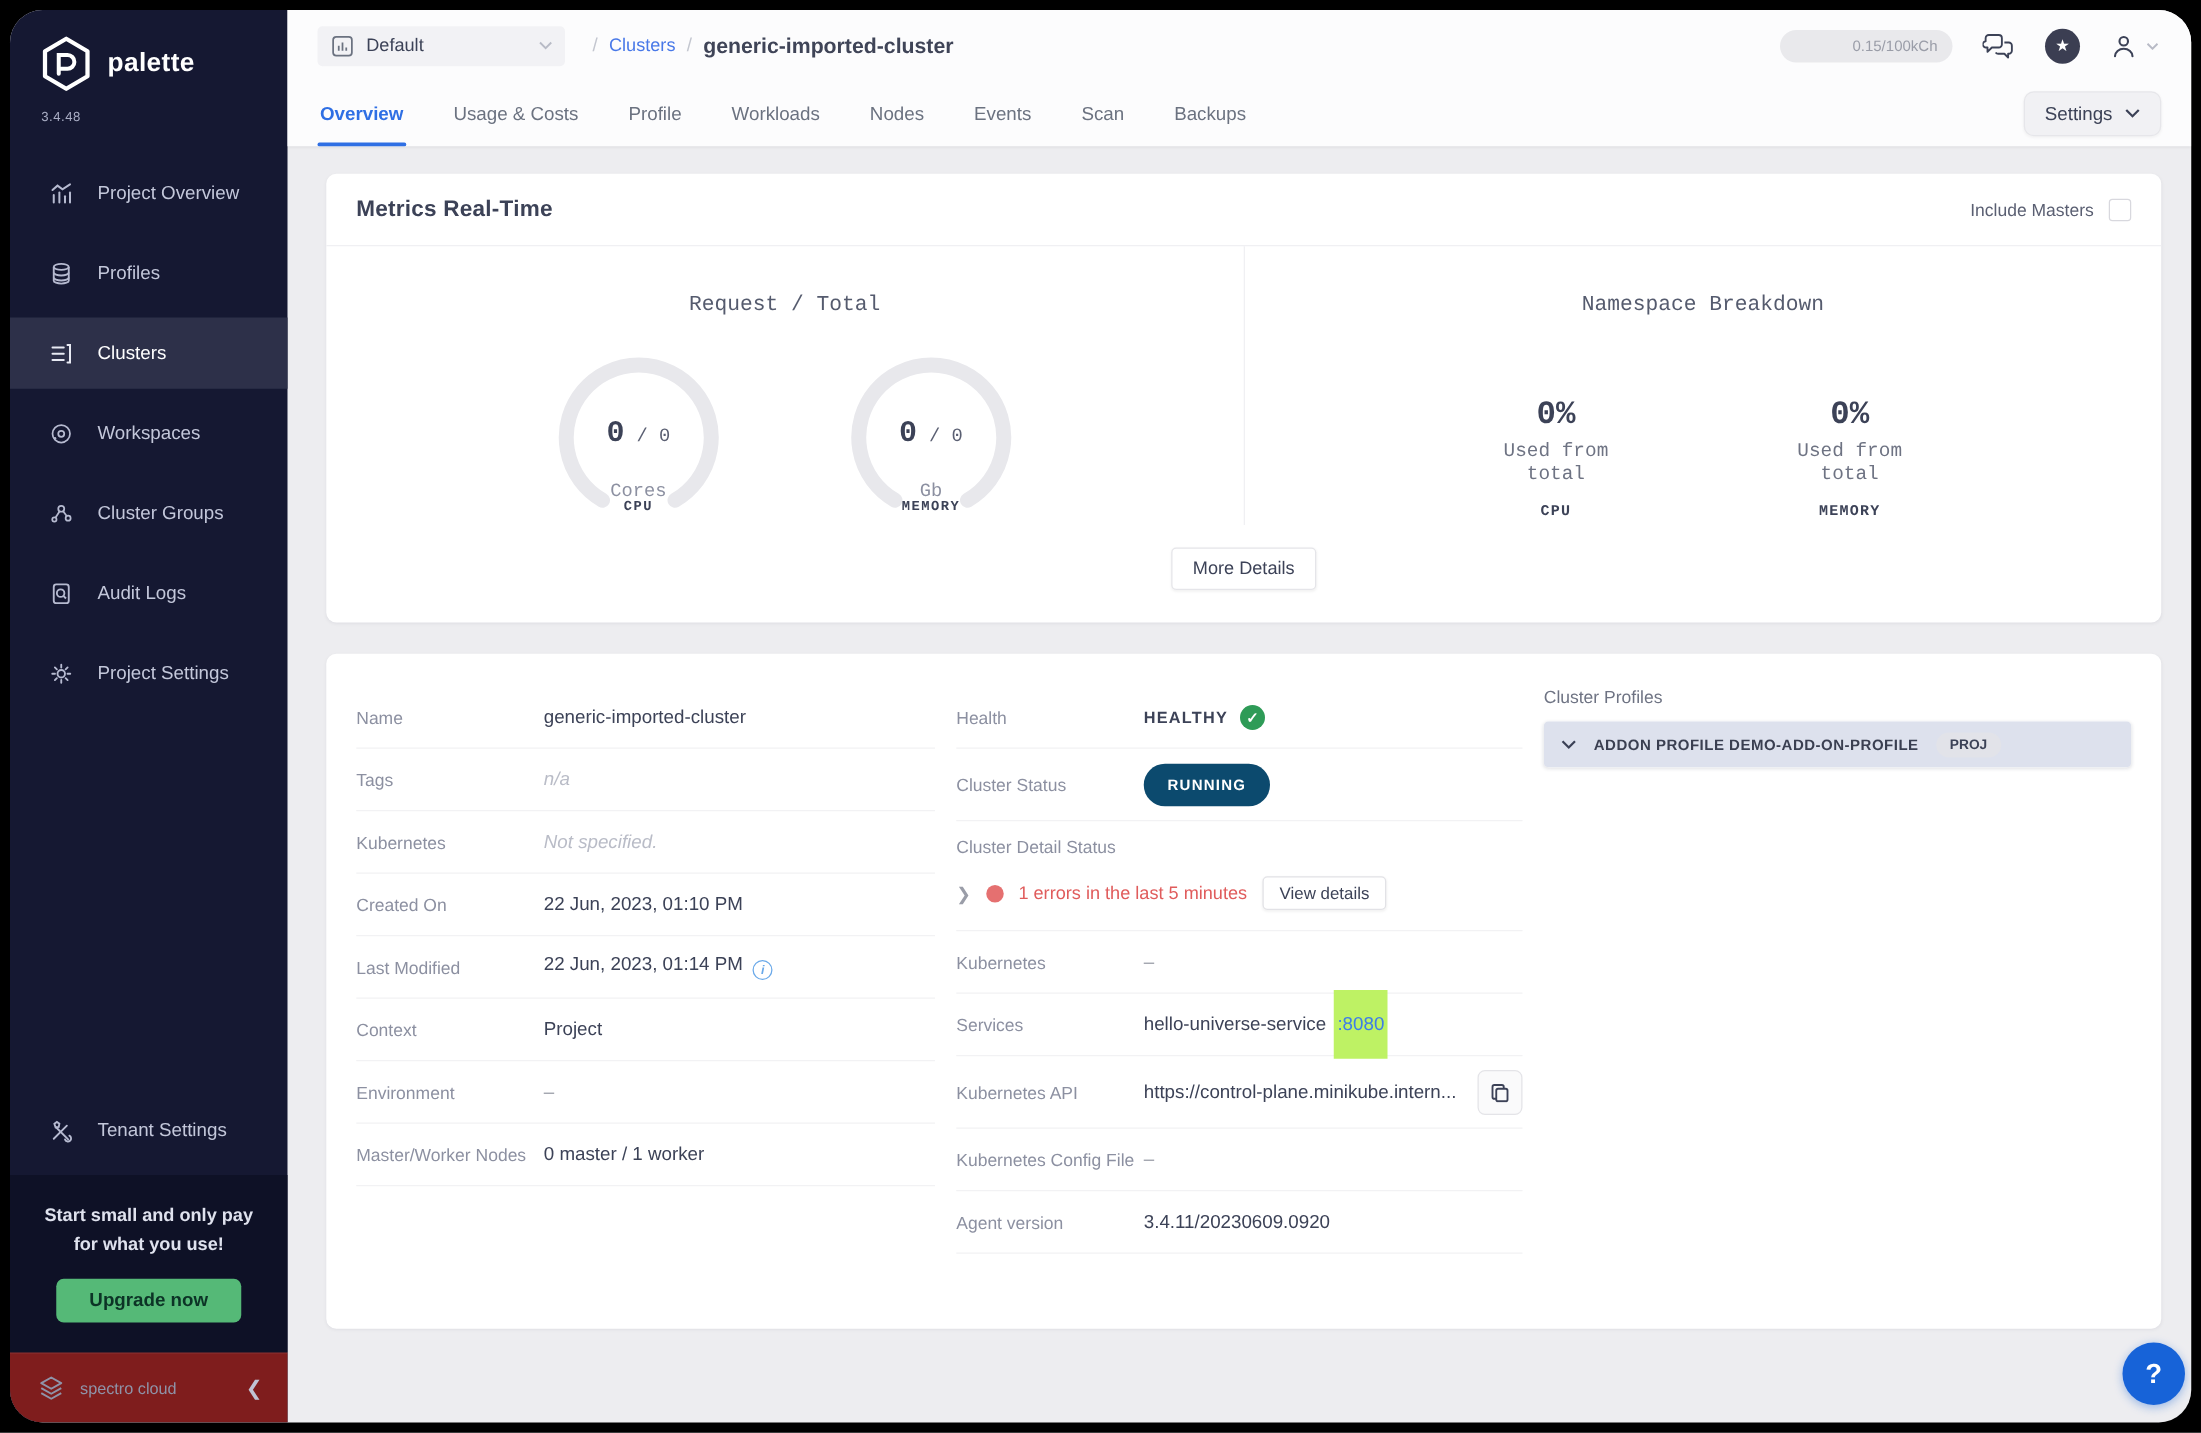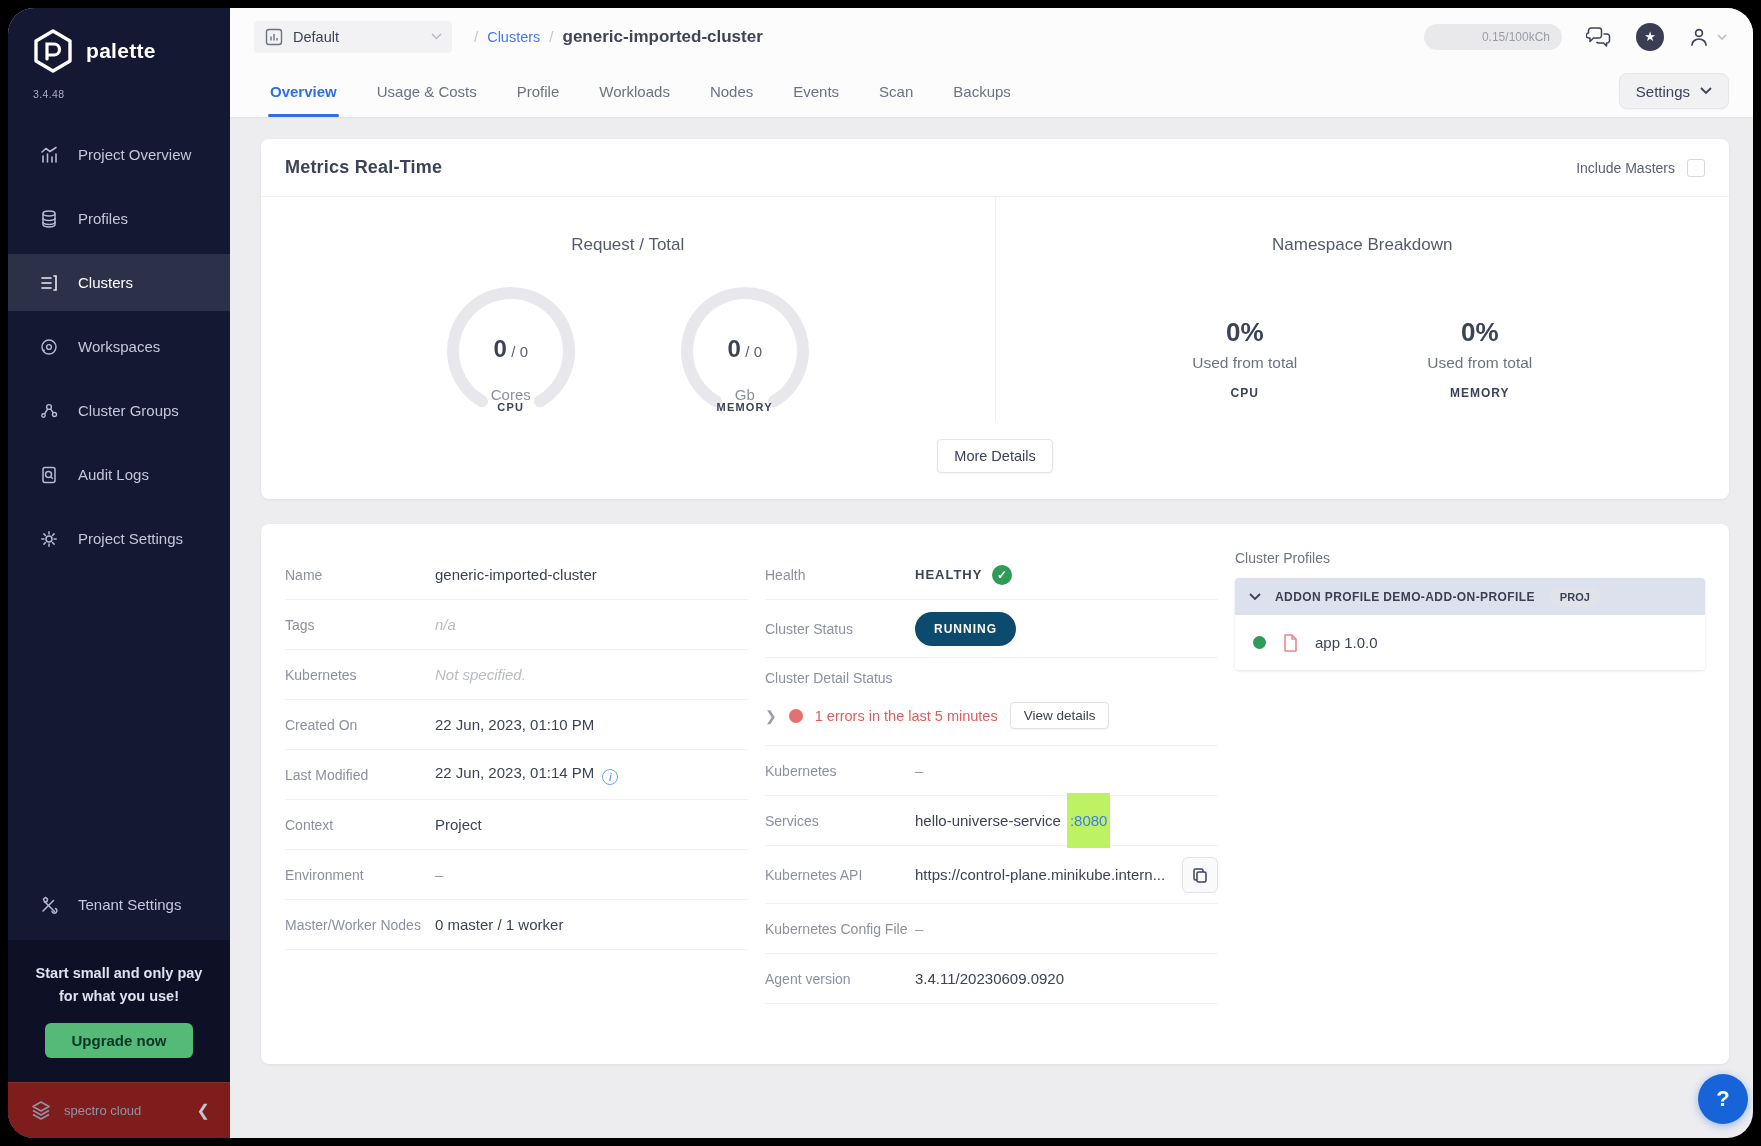--- a/index.html
+++ b/index.html
@@ -40,40 +40,40 @@
   .crumb-link { color:#4878e8; font-size:14.5px; cursor:pointer; }
   .crumb-current { color:#3f4457; font-size:17px; font-weight:bold; }
   .topbar-right { margin-left:auto; display:flex; align-items:center; gap:24px; }
   .usage-pill { background:#e9e9ec; border-radius:14px; height:26px; display:flex; align-items:center;
                 padding:0 12px 0 58px; font-size:12px; color:#9a9da8; }
   .icon-btn { background:none; border:none; cursor:pointer; display:flex; align-items:center; color:#3c4257; }
   .star-circle { width:28px; height:28px; border-radius:50%; background:#3b3e52; color:#fff; font-size:13px;
                  display:flex; align-items:center; justify-content:center; }
   .user-menu { display:flex; align-items:center; gap:7px; cursor:pointer; color:#3c4257; }
 
-  .tabrow { height:52px; display:flex; align-items:stretch; padding:0 24px; position:relative;margin-left:14px; }
+  .tabrow { height:52px; display:flex; align-items:stretch; padding:0 24px; position:relative; }
   .tab { display:flex; align-items:center; padding:0 2px; margin-right:36px; font-size:15px; color:#6b7280;
          cursor:pointer; position:relative; }
   .tab.active { color:#2f6fe4; font-weight:bold; }
   .tab.active::after { content:""; position:absolute; left:0; right:0; bottom:0; height:3px; background:#2f6fe4; border-radius:2px; }
   .settings-btn { margin-left:auto; align-self:center; height:36px; background:#f1f1f4; border:1px solid #e6e6ea;
                   border-radius:8px; display:flex; align-items:center; gap:10px; padding:0 16px; font-size:15px;
                   color:#3c4257; cursor:pointer; box-shadow:0 1px 2px rgba(0,0,0,.04); }
 
   
   .content { flex:1; padding:22px 24px 0 31px; overflow:hidden; }
   .card { background:#fff; border-radius:8px; box-shadow:0 1px 3px rgba(20,22,50,.06); }
   .metrics-card { margin-bottom:25px; }
   .card-header { height:58px; display:flex; align-items:center; padding:0 24px; border-bottom:1px solid #f0f0f3; }
   .card-title { font-size:18px; font-weight:bold; color:#3c4257; letter-spacing:.2px; }
   .include-masters { margin-left:auto; display:flex; align-items:center; gap:12px; }
   .include-masters .im-label { font-size:14px; color:#5a5f72; }
   .checkbox { width:18px; height:18px; border:1.5px solid #d8d8de; border-radius:3px; background:#fff; cursor:pointer; }
 
-  .metrics-body { display:flex; }
+  .metrics-body { display:flex;font-family:Liberation Mono, monospace; }
   .half { flex:1; padding-top:38px; text-align:center; }
   .half.left { border-right:1px solid #f0f0f3; }
   .half-title { font-size:17px; color:#555b6e; }
   .gauges { display:flex; justify-content:center; gap:84px; margin-top:28px; }
   .gauge { position:relative; width:150px; height:138px; }
   .gauge svg { position:absolute; left:0; top:0; }
   .gauge-num { position:absolute; top:52px; left:0; right:0; text-align:center; color:#3c4257; }
   .gauge-num .big { font-size:24px; font-weight:bold; }
   .gauge-num .small { font-size:15px; color:#5a5f72; }
   .gauge-unit { position:absolute; top:103px; left:0; right:0; text-align:center; font-size:15px; color:#8c90a1; }
@@ -483,30 +483,20 @@
           <div class="cp-box">
             <div class="cp-header">
               <span class="cp-chev">
                 <svg width="12" height="8" viewBox="0 0 12 8" fill="none" stroke="#3c4257" stroke-width="1.8">
                     <polyline points="1,1 6,6 11,1"></polyline>
                   </svg>
               </span>
               <span class="cp-name">ADDON PROFILE DEMO-ADD-ON-PROFILE</span>
               <span class="cp-badge">PROJ</span>
             </div>
-            <div class="cp-row">
-              <span class="green-dot"></span>
-              <span class="doc-icon">
-                <svg width="17" height="20" viewBox="0 0 17 20" fill="none" stroke="currentColor" stroke-width="1.6" stroke-linejoin="round">
-                  <path d="M3 2 h7 l4 4 v12 H3 z"></path>
-                    <path d="M10 2 v4 h4"></path>
-                </svg>
-              </span>
-              <span class="pack-name">app 1.0.0</span>
-            </div>
           </div>
         </div>
 
       </section>
     </div>
   </div>
 
   <button class="help-fab">?</button>
 </div>
 

